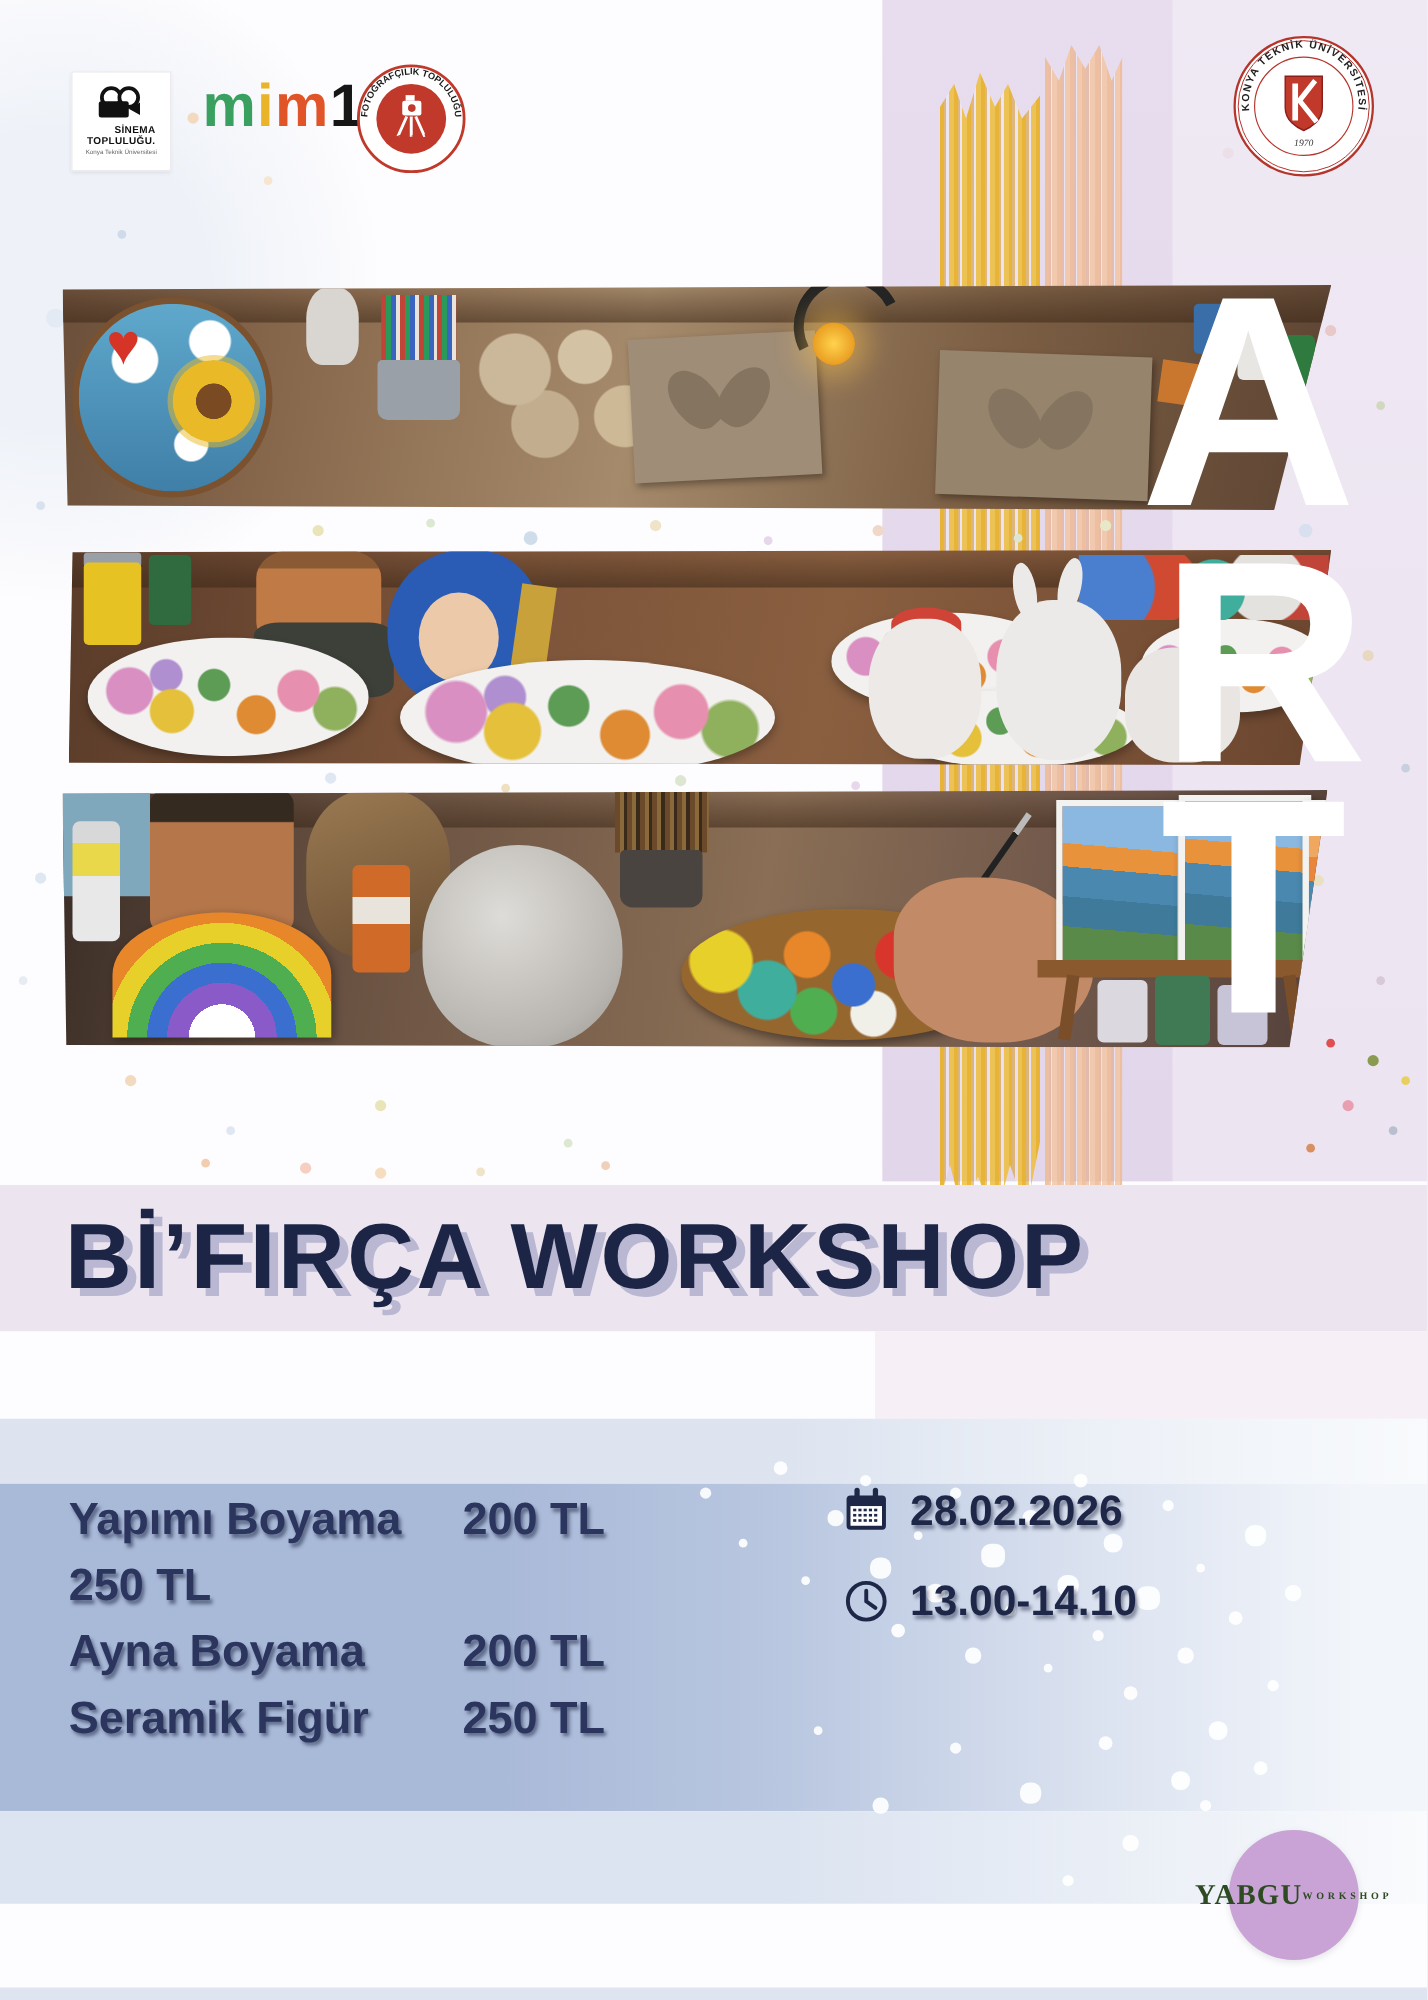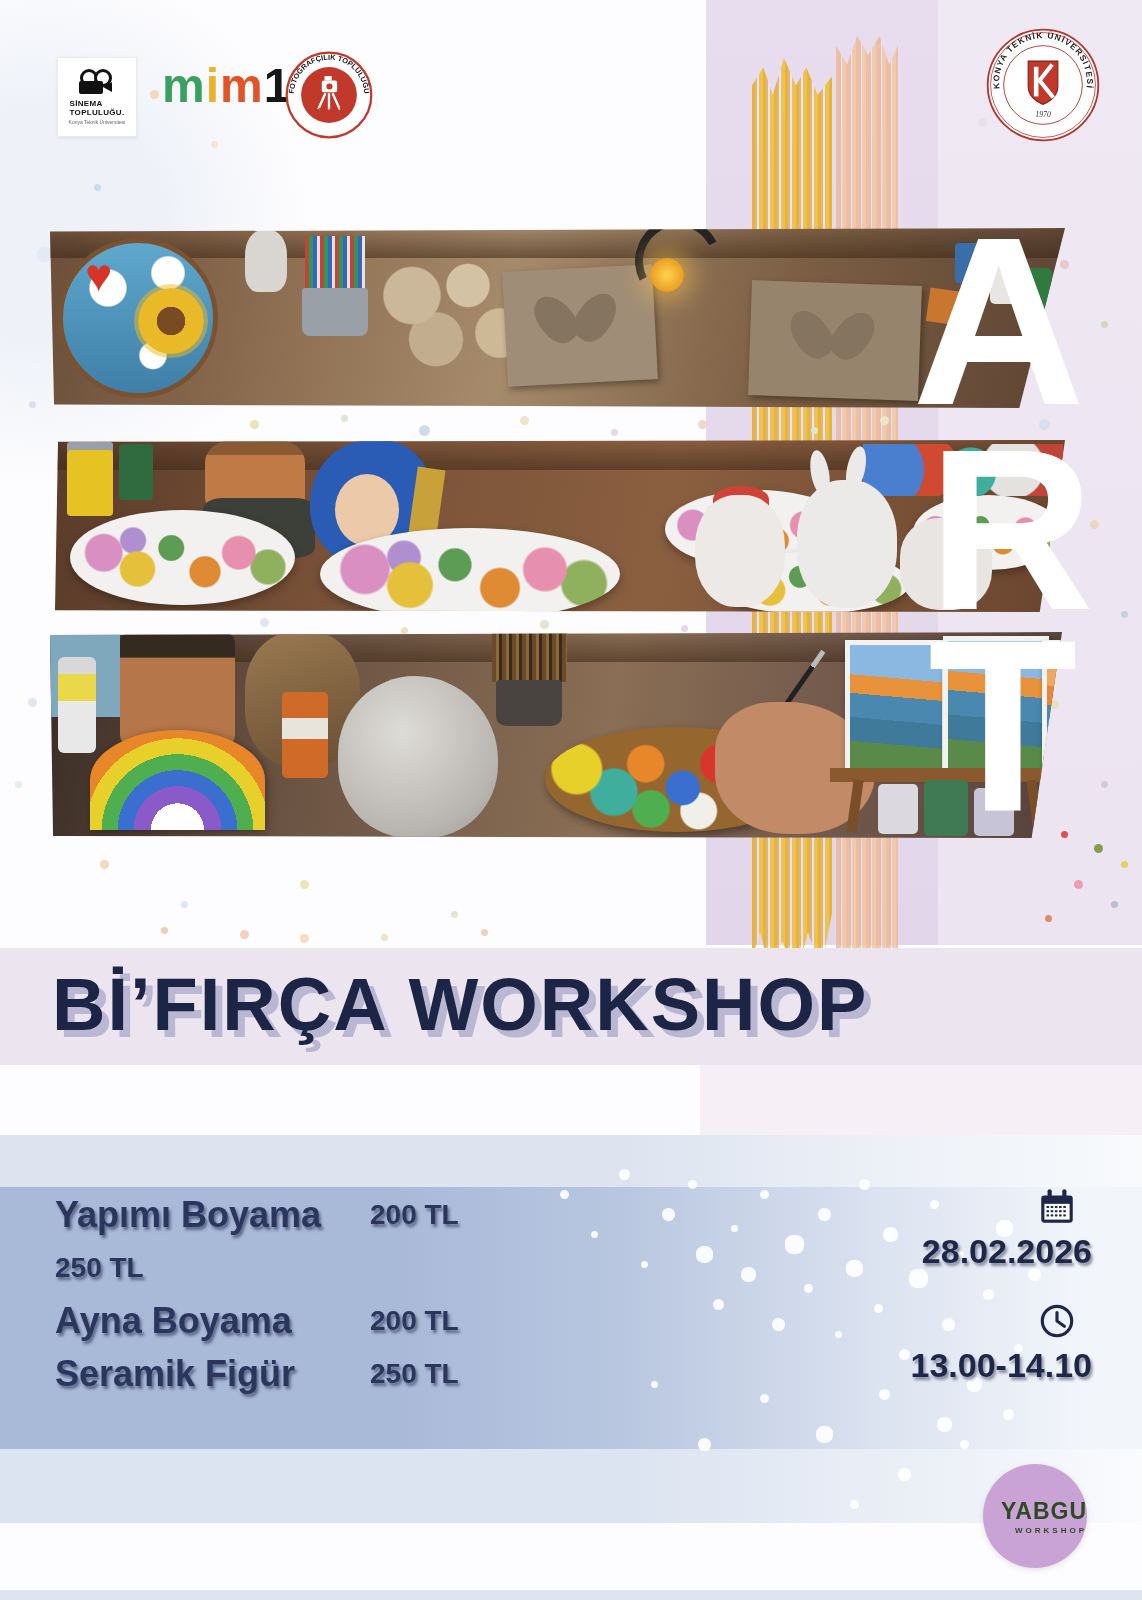--- a/index.html
+++ b/index.html
@@ -172,45 +172,45 @@
   .jarN1{left:828px;top:152px;width:40px;height:50px;background:#dcd8e0;border-radius:5px;}
   .jarN2{left:874px;top:148px;width:44px;height:56px;background:#3f7a55;border-radius:5px;}
   .jarN3{left:924px;top:156px;width:40px;height:48px;background:#c8c4d8;border-radius:5px;}
   
   .title{left:52px;top:962px;font-size:74px;font-weight:900;letter-spacing:2px;color:#1c2546;
     text-shadow:7px 7px 0 #b9b7d2;white-space:nowrap;}
   
   .prices{left:55px;top:1188px;width:600px;}
   .price-row{display:flex;height:53px;align-items:center;}
   .price-label{width:315px;font-size:36px;font-weight:700;color:#2b355e;text-shadow:2px 3px 3px rgba(15,25,55,.5);}
-  .price-value{font-size:28px;font-weight:700;color:#2b355e;text-shadow:2px 3px 3px rgba(15,25,55,.5);}
+  .price-value{font-size:36px;font-weight:700;color:#2b355e;text-shadow:2px 3px 3px rgba(15,25,55,.5);}
   
   .event{left:672px;top:1186px;width:420px;}
-  .ev-row{display:flex;align-items:flex-end;margin-bottom:28px;flex-direction:column;}
+  .ev-row{display:flex;align-items:center;margin-bottom:28px;}
   .ev-icon{width:42px;height:44px;flex:0 0 42px;margin-right:14px;}
   .ev-text{font-size:34px;font-weight:700;color:#1e2747;text-shadow:2px 3px 3px rgba(15,25,55,.45);line-height:1.22;padding-top:3px;}
   
   .sinema-box{left:57px;top:57px;width:78px;height:78px;background:#fff;border:1px solid #eceaec;
     box-shadow:0 1px 3px rgba(0,0,0,.08);display:flex;flex-direction:column;align-items:center;justify-content:center;}
   .cam{position:relative;width:40px;height:26px;margin-bottom:4px;}
   .cam .reel{position:absolute;width:12px;height:12px;border:3px solid #111;border-radius:50%;background:#fff;top:0;}
   .cam .r1{left:3px;} .cam .r2{left:17px;}
   .cam .body{position:absolute;left:2px;top:12px;width:24px;height:13px;background:#111;border-radius:2px;}
   .cam .lens{position:absolute;left:26px;top:13px;width:0;height:0;border-top:5px solid rgba(0,0,0,0);
     border-bottom:5px solid rgba(0,0,0,0);border-right:9px solid #111;}
-  .sinema-t1{font-size:8px;font-weight:700;color:#111;line-height:1.15;text-align:left;letter-spacing:.3px;}
+  .sinema-t1{font-size:8px;font-weight:700;color:#111;line-height:1.15;text-align:right;letter-spacing:.3px;}
   .sinema-t2{font-size:5px;color:#666;margin-top:2px;text-align:center;}
   .mim1{left:162px;top:58px;font-size:48px;font-weight:900;letter-spacing:1px;}
   .mim-c1{color:#3aa05f;} .mim-c2{color:#eab42a;} .mim-c3{color:#e05427;} .mim-c4{color:#161616;}
   .ktun-logo{left:284px;top:50px;width:90px;height:90px;}
   .ktu-logo{left:986px;top:28px;width:114px;height:114px;}
   
   .yabgu{left:983px;top:1464px;width:104px;height:104px;border-radius:50%;
     background:radial-gradient(circle at 40% 35%,#d2add c,#c9a3d6);background-color:#c9a3d6;
-    display:flex;flex-direction:column;align-items:flex-end;justify-content:center;box-shadow:0 2px 6px rgba(0,0,0,.1);}
+    display:flex;flex-direction:row;align-items:center;justify-content:center;box-shadow:0 2px 6px rgba(0,0,0,.1);font-family:Liberation Serif, serif;}
   .yabgu-brand{font-size:23px;font-weight:900;color:#2d4a22;letter-spacing:1px;}
   .yabgu-sub{font-size:8px;font-weight:700;color:#2d4a22;letter-spacing:3px;margin-top:1px;}
 </style>
 </head>
 <body>
 
 <div class="poster">
 
   <div class="abs lav-main"></div>
   <div class="abs lav-col"></div>

